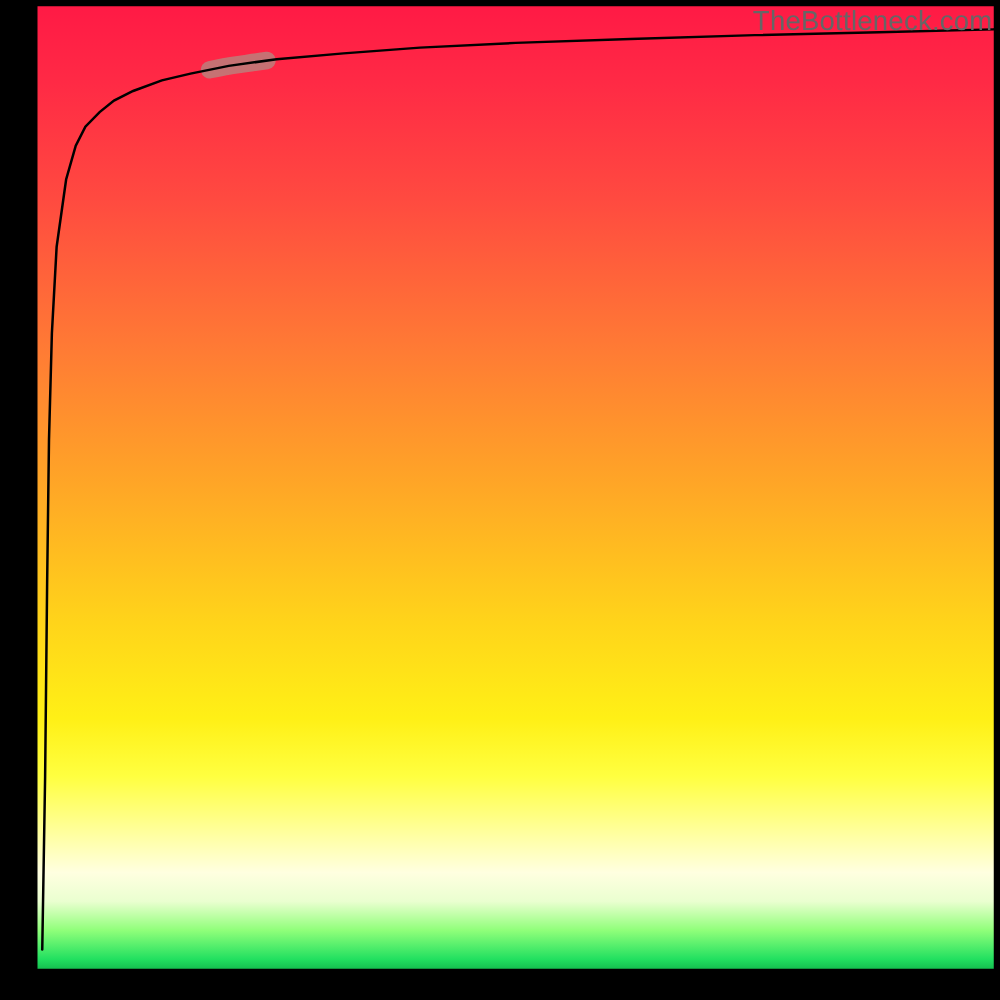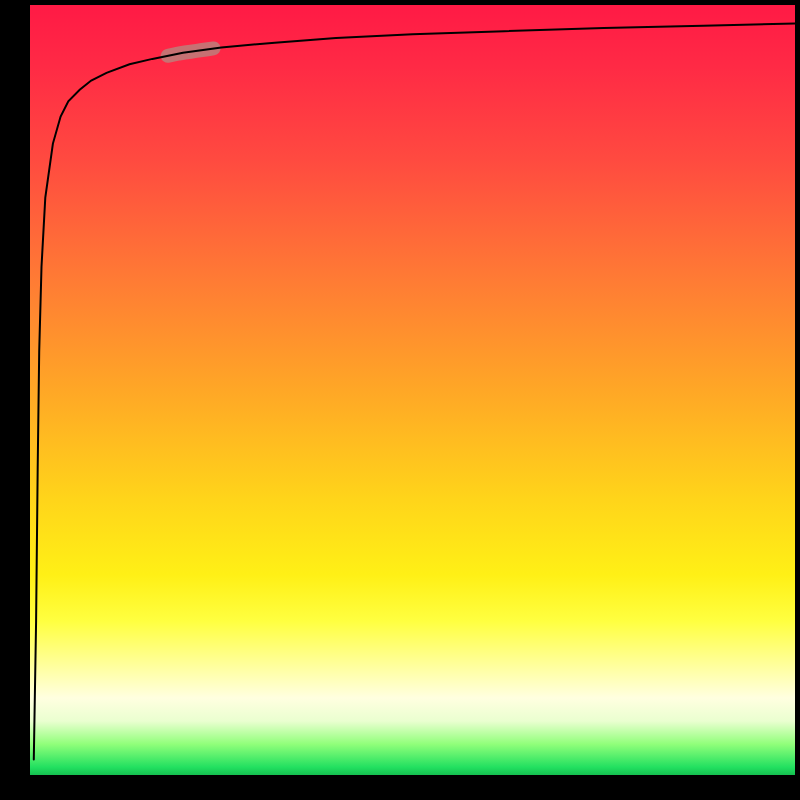--- a/index.html
+++ b/index.html
@@ -78,14 +78,15 @@
 
 <div class="frame">
 
   <div class="plot-area"></div>
 
   <svg class="curve-svg" viewBox="0 0 765 770">
     <path id="highlight-path" class="highlight" d="M137.7 50.8 L143.4 49.7 L149.2 48.5 L154.9 47.5 L160.7 46.7 L166.4 45.9 L172.1 45.0 L177.9 44.2 L183.6 43.4 "></path>
     <path id="curve-path" class="curve-path" d="M3.8 754.6 L6.1 616.0 L7.7 462.0 L9.2 346.5 L11.5 261.8 L15.3 192.5 L22.9 138.6 L30.6 111.6 L38.3 96.3 L49.7 84.7 L61.2 75.5 L76.5 67.8 L99.5 59.3 L122.4 53.9 L153.0 47.7 L191.3 42.4 L244.8 37.7 L306.0 33.1 L382.5 29.3 L474.3 26.2 L573.8 23.1 L673.2 20.8 L765.0 18.5 "></path>
   </svg>
 
+  <div class="watermark">TheBottleneck.com</div>
 
 </div>
 
 </body></html>

